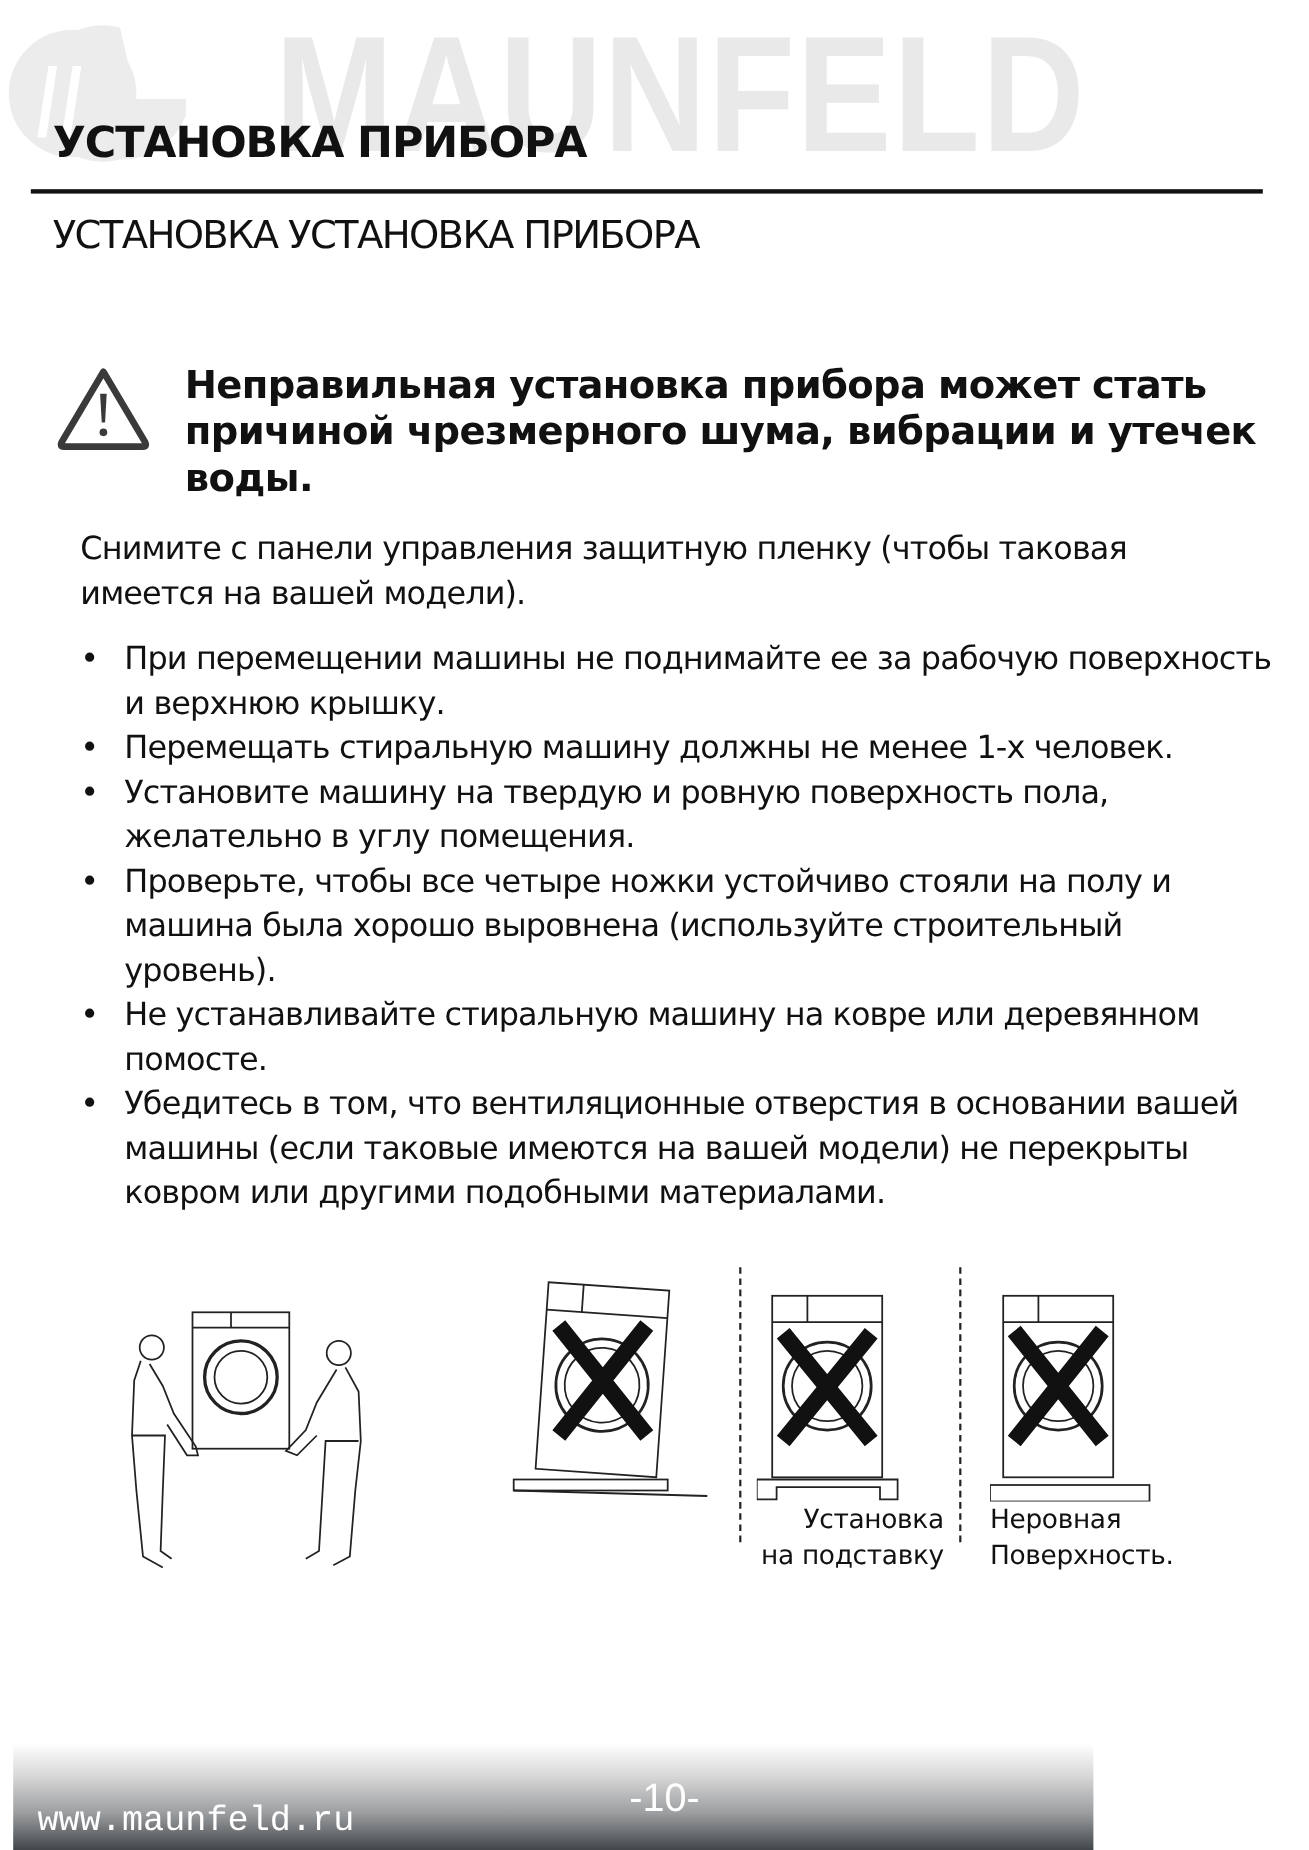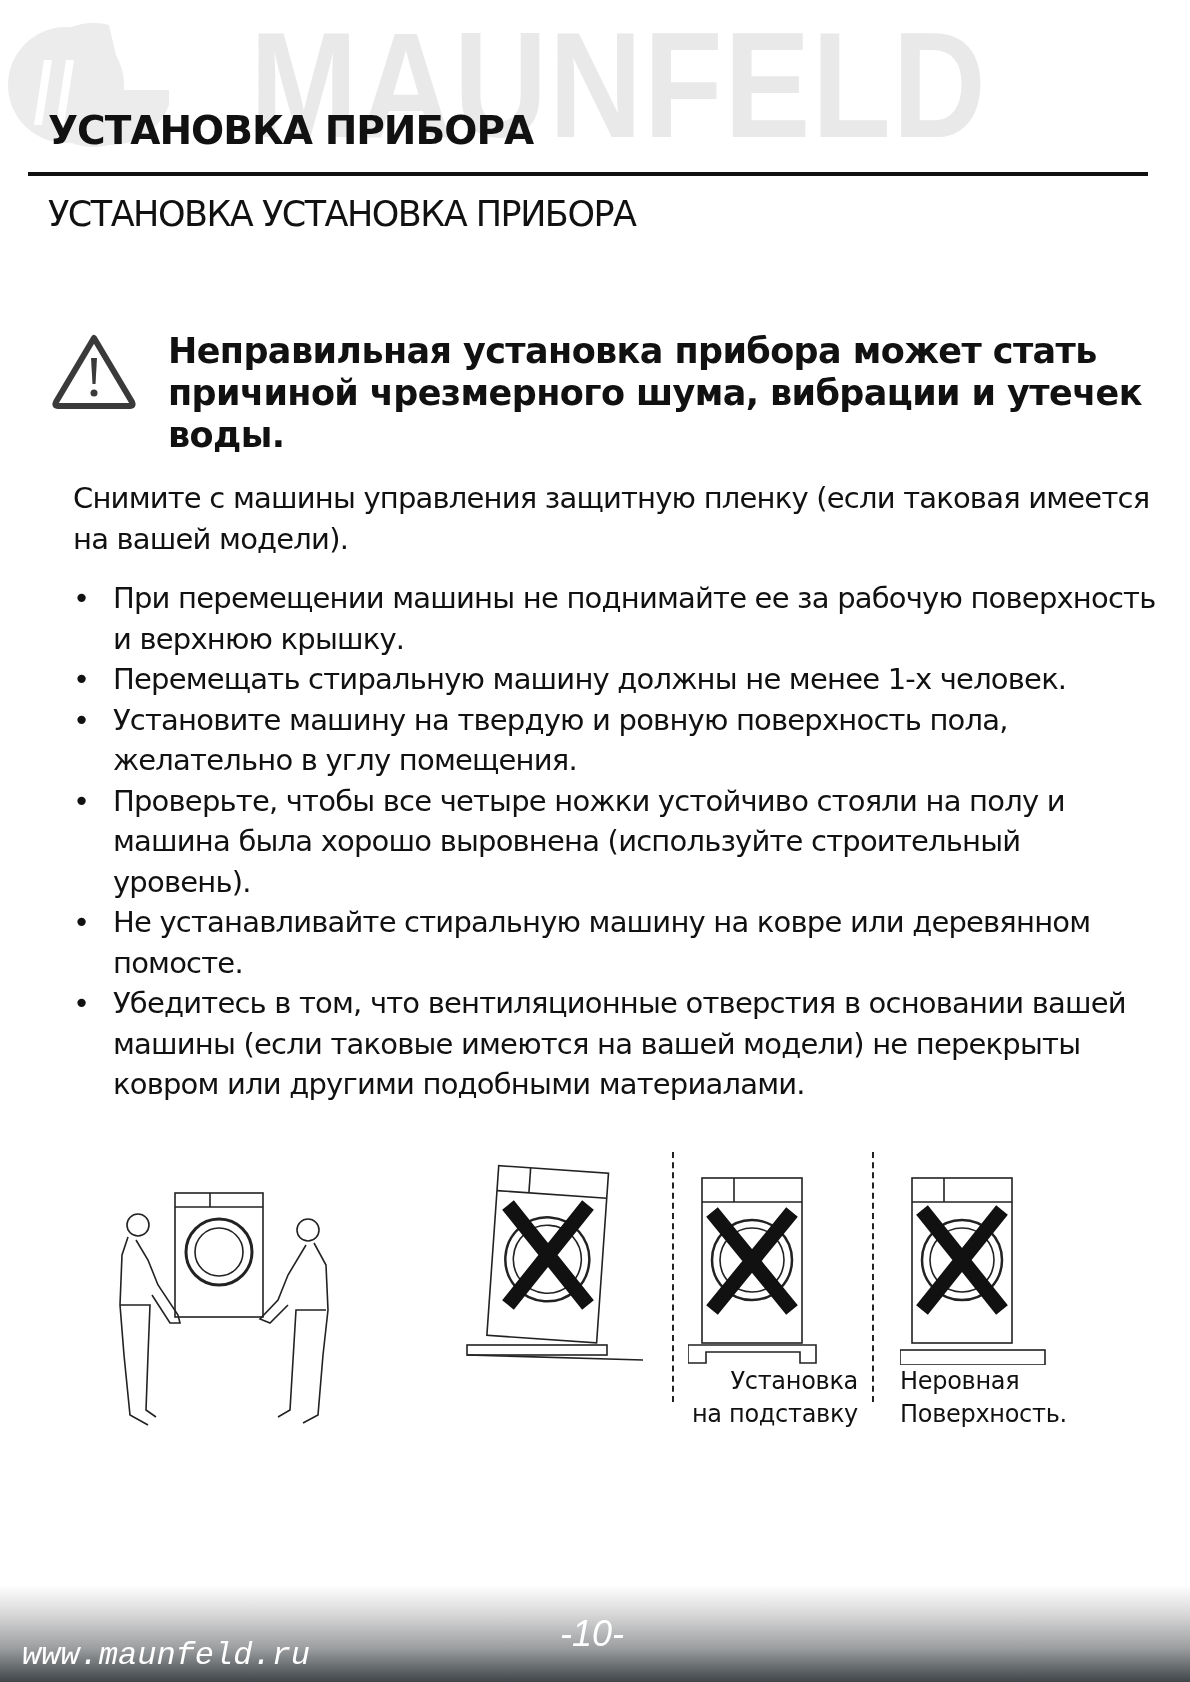--- a/index.html
+++ b/index.html
@@ -44,23 +44,22 @@
   .bullets li { position: relative; padding-left: 40px; }
   .bullets li .dot { position: absolute; left: 0; top: 0; }
   .illus-carry { position: absolute; left: 118px; top: 1185px; width: 220px; height: 260px; }
   .wrong { position: absolute; top: 1150px; }
   .wrong svg { display: block; }
   .wrong .caption {
     font-size: 24px; line-height: 33px; color: #111; letter-spacing: -0.3px; margin-top: 0;
   }
   .divider { position: absolute; top: 1152px; width: 0; height: 250px; border-left: 2px dashed #222; }
   .footer {
-    position: absolute; left: 0; top: 1585px; width: 1190px; height: 97px;
+    position: absolute; left: 12px; top: 1585px; width: 982px; height: 97px;
     background: linear-gradient(to bottom, #ffffff 0%, #d8d8d8 30%, #9c9ea0 65%, #3f4548 100%);
-    font-style: italic;
   }
   .footer .url {
     position: absolute; left: 22px; top: 52px;
     font-family: "Liberation Mono", monospace; font-size: 32px; color: #ffffff; letter-spacing: 0px;
   }
   .footer .page {
     position: absolute; left: 560px; top: 28px;
     font-family: "Liberation Sans", sans-serif; font-size: 36px; color: #ffffff;
   }
 </style>
@@ -80,21 +79,21 @@
 
 <div class="warning">
   <svg class="warn-icon" viewBox="0 0 88 78">
     <path d="M44 6 L82 70 Q84 74 80 74 L8 74 Q4 74 6 70 Z" fill="none" stroke="#3a3a3a" stroke-width="6" stroke-linejoin="round"></path>
     <path d="M41 26 L47 26 L45.5 52 L42.5 52 Z" fill="#3a3a3a"></path>
     <circle cx="44" cy="61" r="3.5" fill="#3a3a3a"></circle>
   </svg>
   <p class="warn-text">Неправильная установка прибора может стать причиной чрезмерного шума, вибрации и утечек воды.</p>
 </div>
 
-<p class="intro">Снимите с машины управления защитную пленку (если таковая имеется на вашей модели).</p>
+<p class="intro">Снимите с панели управления защитную пленку (чтобы таковая имеется на вашей модели).</p>
 
 <ul class="bullets">
   <li><span class="dot">•</span><span>При перемещении машины не поднимайте ее за рабочую поверхность и верхнюю крышку.</span></li>
   <li><span class="dot">•</span><span>Перемещать стиральную машину должны не менее 1-х человек.</span></li>
   <li><span class="dot">•</span><span>Установите машину на твердую и ровную поверхность пола, желательно в углу помещения.</span></li>
   <li><span class="dot">•</span><span>Проверьте, чтобы все четыре ножки устойчиво стояли на полу и машина была хорошо выровнена (используйте строительный уровень).</span></li>
   <li><span class="dot">•</span><span>Не устанавливайте стиральную машину на ковре или деревянном помосте.</span></li>
   <li><span class="dot">•</span><span>Убедитесь в том, что вентиляционные отверстия в основании вашей машины (если таковые имеются на вашей модели) не перекрыты ковром или другими подобными материалами.</span></li>
 </ul>
 

